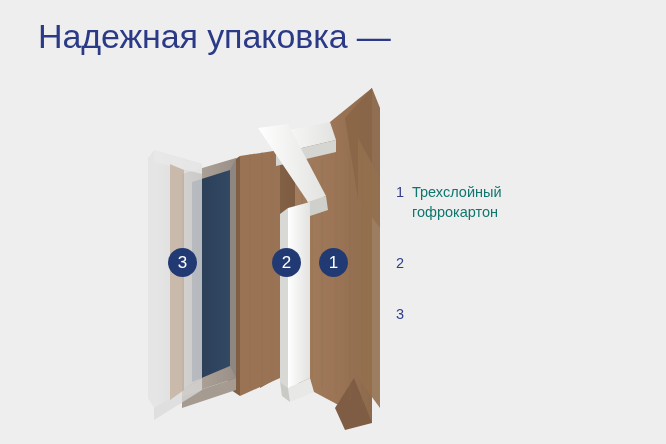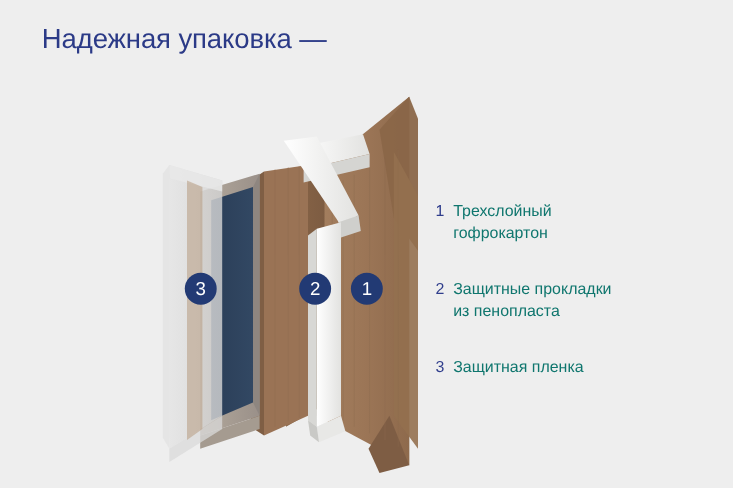--- a/index.html
+++ b/index.html
@@ -26,21 +26,21 @@
 
   
   #title-block {
     position: absolute;
     left: 38px;
     top: 21px;
     width: 420px;
   }
   .title-line {
     color: #2b3a87;
-    font-size: 25px;
+    font-size: 34px;
     line-height: 30px;
     letter-spacing: -0.1px;
     white-space: pre;
   }
 
   
   #illustration {
     position: absolute;
     left: 140px;
     top: 78px;
@@ -223,22 +223,19 @@
   <div class="badge" id="badge-1">1</div>
 
   <div id="legend">
     <div class="legend-item">
       <span class="legend-num">1</span>
       <span class="legend-text">Трехслойный
 гофрокартон</span>
     </div>
     <div class="legend-item">
       <span class="legend-num">2</span>
-      <span class="legend-text">Защитные прокладки
-из пенопласта</span>
     </div>
     <div class="legend-item">
       <span class="legend-num">3</span>
-      <span class="legend-text">Защитная пленка</span>
     </div>
   </div>
 
 </div>
 
 </body></html>

